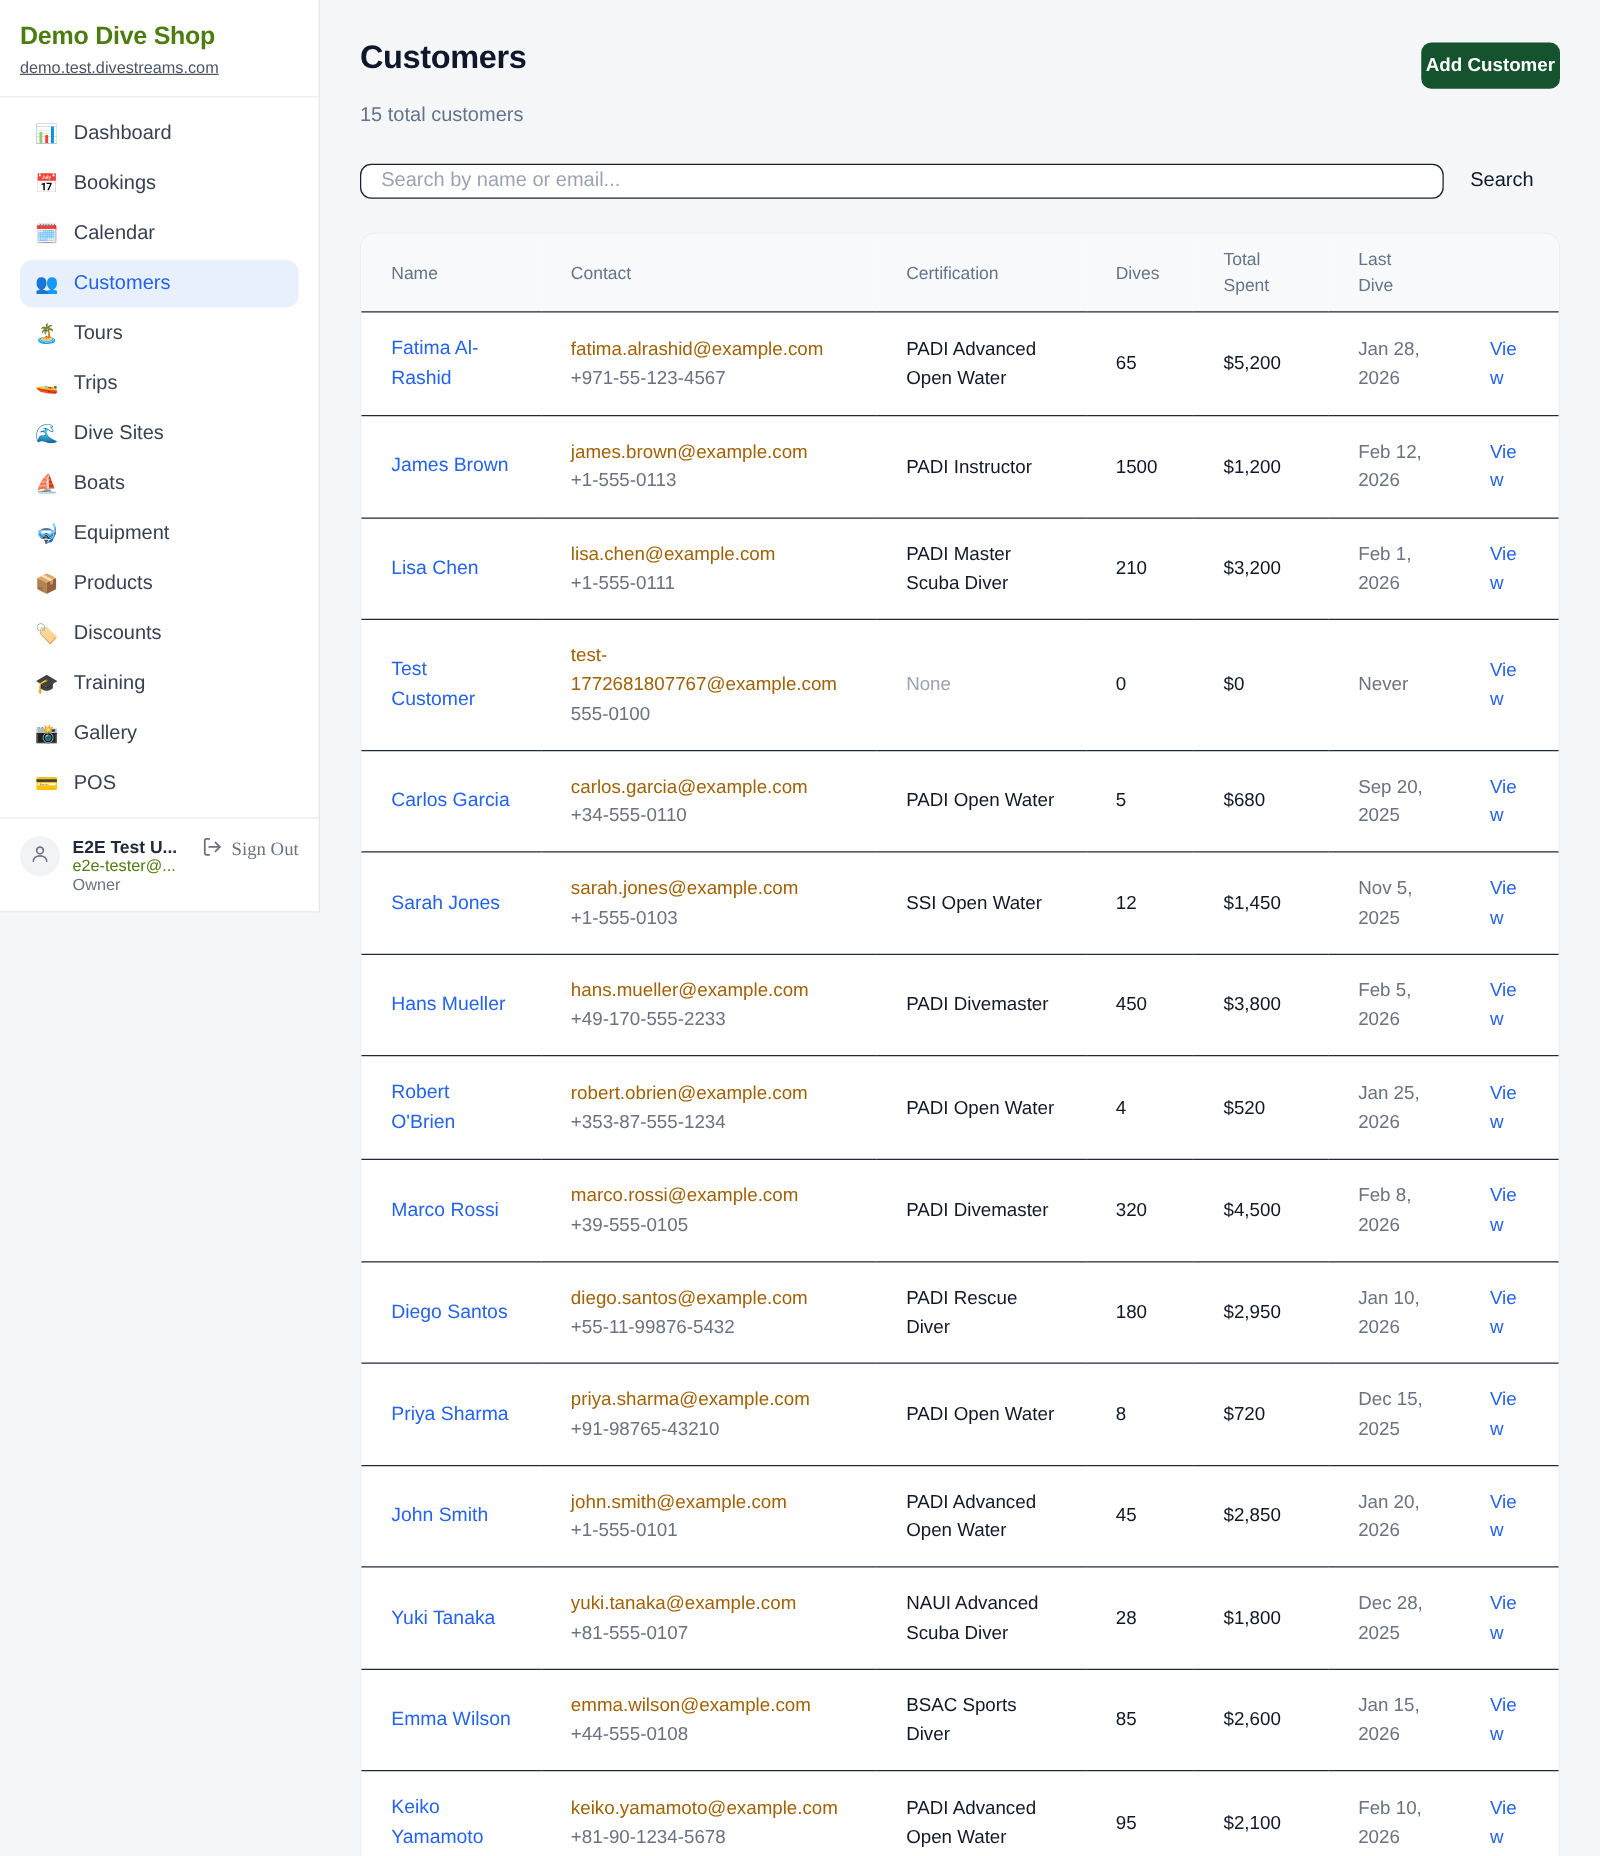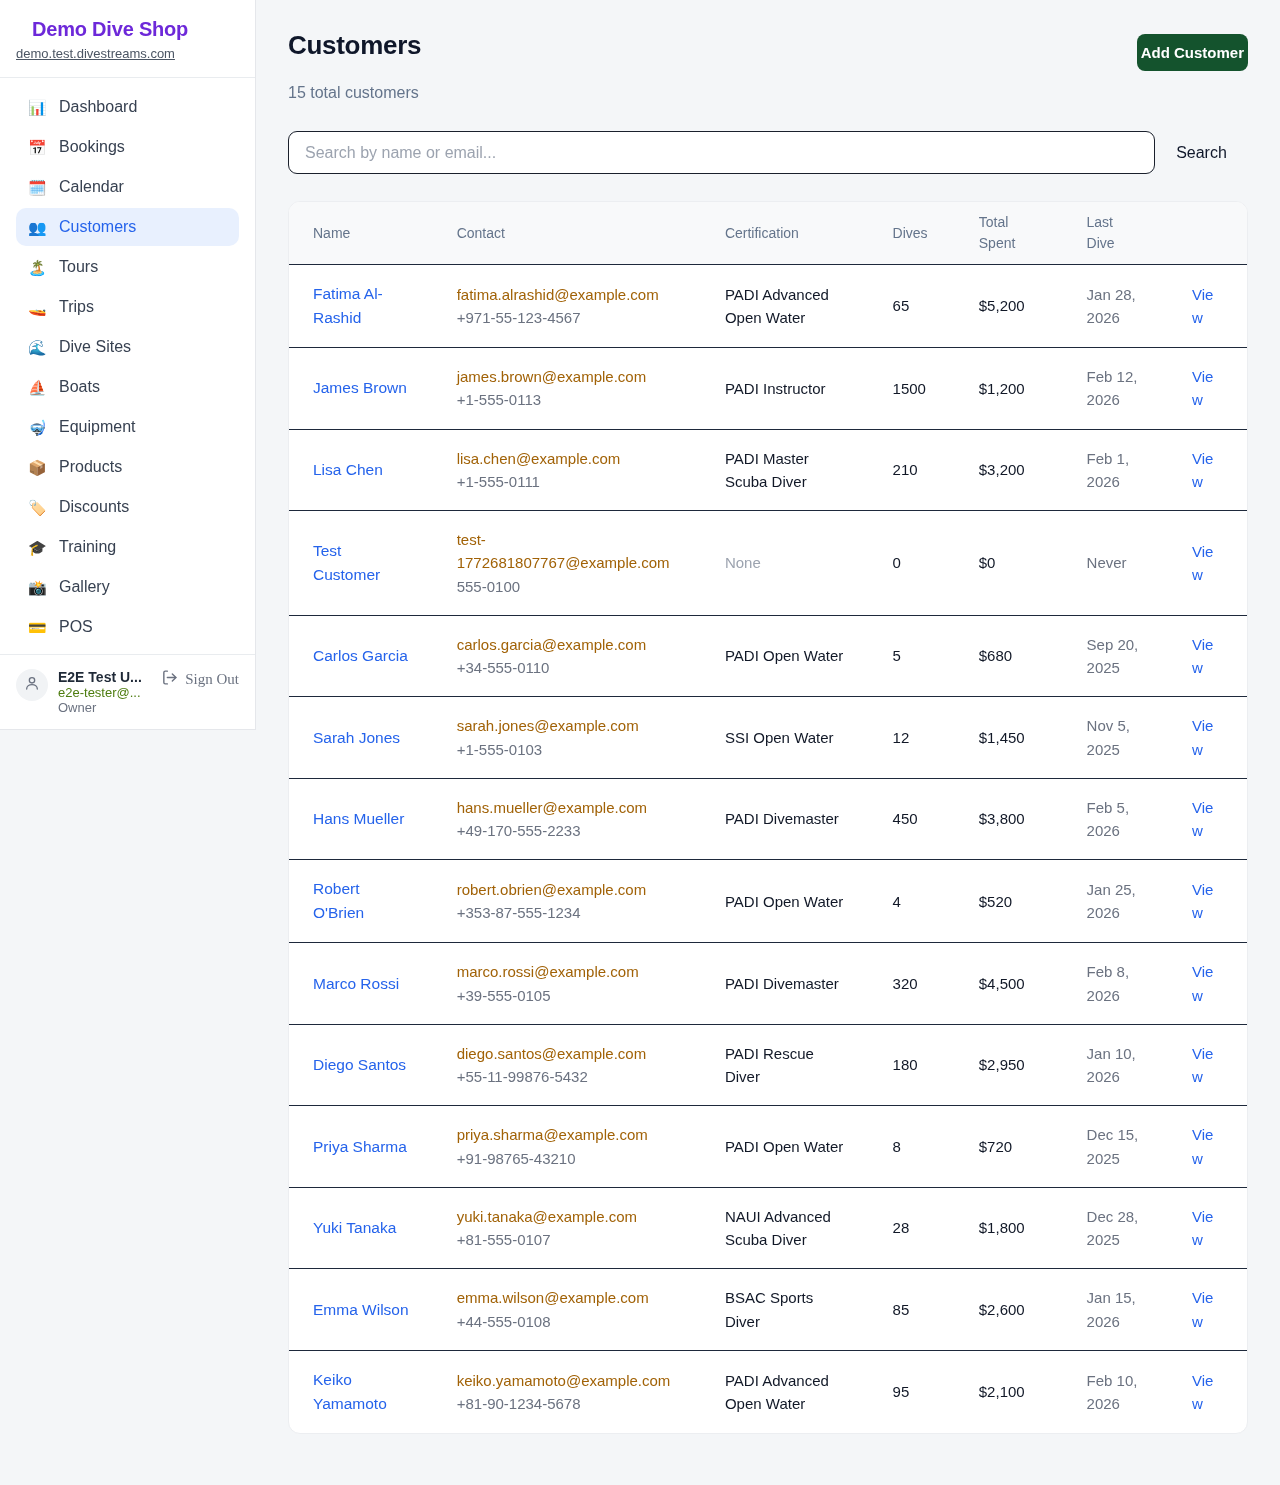--- a/index.html
+++ b/index.html
@@ -15,21 +15,21 @@
 
   
   .sidebar {
     width:256px;
     flex:0 0 256px;
     background:#ffffff;
     border-right:1px solid #e5e7eb;
     border-bottom:1px solid #e5e7eb;
   }
   .brand { padding:18px 16px 16px 16px; border-bottom:1px solid #e9ecef; }
-  .brand-title { color:#6d28d9; font-size:20px; font-weight:700; letter-spacing:-0.2px;margin-left:16px; }
+  .brand-title { color:#4d7c0f; font-size:20px; font-weight:700; letter-spacing:-0.2px; }
   .brand-domain { color:#4b5563; font-size:13px; margin-top:5px;text-decoration:underline; }
 
   .nav { padding:10px 16px 6px 16px; }
   .nav-item {
     display:flex; align-items:center; gap:13px;
     padding:10px 12px; margin-bottom:2px;
     border-radius:10px;
     font-size:16px; color:#374151;
     text-decoration:none; cursor:pointer;
   }
@@ -65,21 +65,21 @@
   .btn-primary {
     background:#14532d; color:#ffffff;
     border:none; border-radius:8px;
     font-family:inherit; font-size:15px; font-weight:600;
     padding:0 4px; height:37px; cursor:pointer;
     margin-top:4px;
   }
 
   .search-row { display:flex; align-items:center; margin-top:29px; }
   .search-input {
-    flex:1; height:43px;
+    flex:1; height:28px;
     border:1.5px solid #1a202c; border-radius:9px;
     background:#ffffff;
     font-family:inherit; font-size:16px; color:#111827;
     padding:0 16px; outline:none;
   }
   .search-input::placeholder { color:#9ca3af; }
   .btn-search {
     background:none; border:none; cursor:pointer;
     font-family:inherit; font-size:16px; color:#0f172a;
     padding:0 0 0 0; width:93px; text-align:center; flex:0 0 93px;
@@ -402,20 +402,32 @@
       <div class="email">priya.sharma@example.com</div>
       <div class="phone">+91-98765-43210</div>
     </td>
     <td><span class="cert">PADI Open Water</span></td>
     <td class="dives">8</td>
     <td class="spent">$720</td>
     <td class="lastdive">Dec 15, 2025</td>
     <td><a class="view-link">View</a></td>
   </tr>
 
+  <tr>
+    <td><a class="name-link">John Smith</a></td>
+    <td>
+      <div class="email">john.smith@example.com</div>
+      <div class="phone">+1-555-0101</div>
+    </td>
+    <td><span class="cert">PADI Advanced Open Water</span></td>
+    <td class="dives">45</td>
+    <td class="spent">$2,850</td>
+    <td class="lastdive">Jan 20, 2026</td>
+    <td><a class="view-link">View</a></td>
+  </tr>
 
   <tr>
     <td><a class="name-link">Yuki Tanaka</a></td>
     <td>
       <div class="email">yuki.tanaka@example.com</div>
       <div class="phone">+81-555-0107</div>
     </td>
     <td><span class="cert">NAUI Advanced Scuba Diver</span></td>
     <td class="dives">28</td>
     <td class="spent">$1,800</td>

